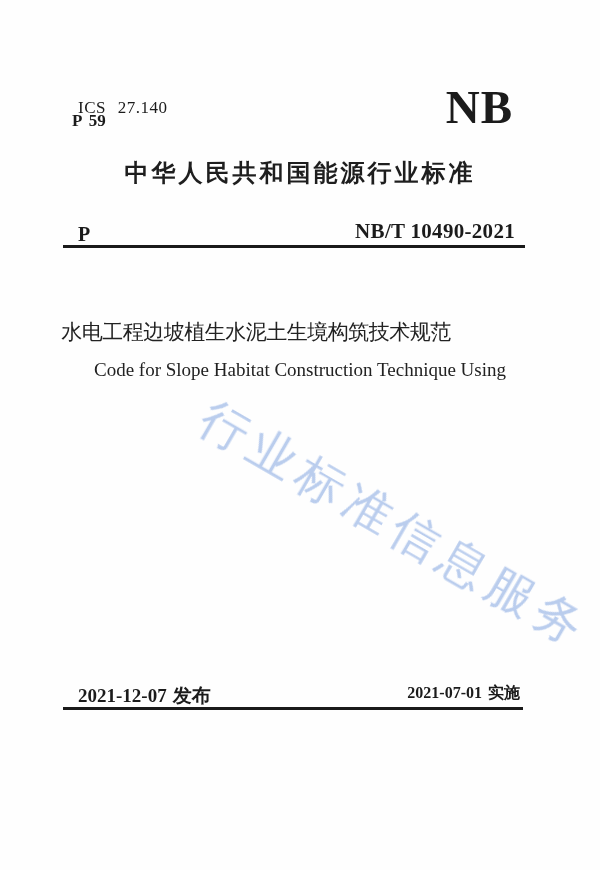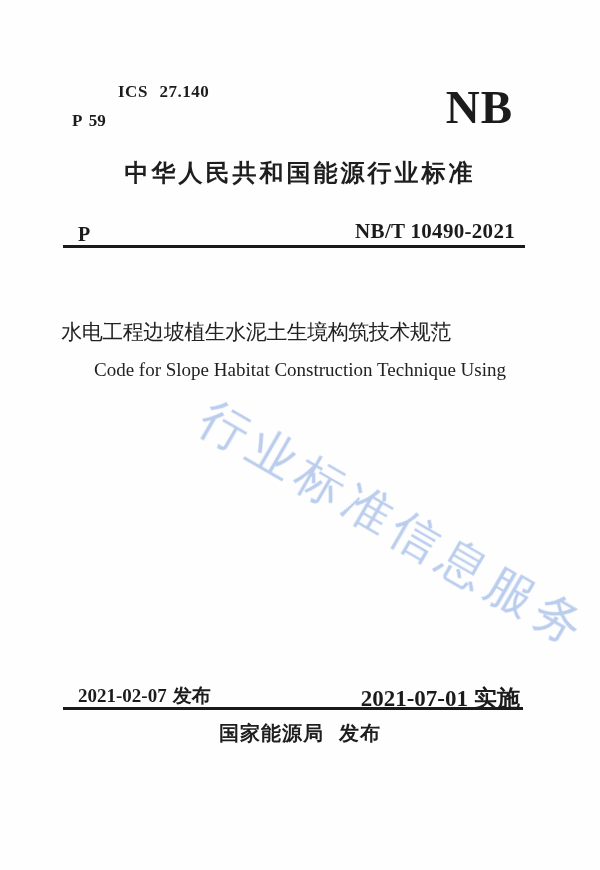--- a/index.html
+++ b/index.html
@@ -13,23 +13,23 @@
     height: 870px;
     background: #fefefe;
     overflow: hidden;
     font-family: "Liberation Serif", serif;
     color: #1b1b1b;
   }
   .abs { position: absolute; }
 
   
   .ics-code {
-    left: 78px; top: 82px;
-    font-size: 17px; font-weight: bold;
-    word-spacing: 7px; letter-spacing: 0.5px; margin-left: 40px;
+    left: 78px; top: 98px;
+    font-size: 17px; font-weight: normal;
+    word-spacing: 7px; letter-spacing: 0.5px;
   }
   .class-code {
     left: 72px; top: 111px;
     font-size: 17px; font-weight: bold;
     word-spacing: 3px;
   }
 
   
   .nb-logo {
     right: 87px; top: 84px;
@@ -97,21 +97,21 @@
   }
   .content-layer { position: absolute; inset: 0; z-index: 1; }
 
   
   .issue-date {
     left: 78px; top: 683px;
     font-size: 19px; font-weight: 600;
   }
   .implement-date {
     right: 80px; top: 683px;
-    font-size: 23px; font-weight: 600;
+    font-size: 16px; font-weight: 600;
   }
   .date-label { margin-left: 6px; }
   .rule-bottom {
     left: 63px; top: 707px;
     width: 460px; height: 3px;
     background: #1a1a1a;
   }
 
   
   .publisher {
@@ -145,27 +145,24 @@
     <div class="abs standard-number">NB/T 10490-2021</div>
 
     <div class="abs rule-top"></div>
 
     <div class="abs title-zh">水电工程边坡植生水泥土生境构筑技术规范</div>
 
     <div class="abs title-en-1">Code for Slope Habitat Construction Technique Using</div>
 
 
     <div class="abs issue-date">
-      <span>2021-02-07</span><span class="date-label">发布</span>
+      <span>2021-12-07</span><span class="date-label">发布</span>
     </div>
 
     <div class="abs implement-date">
       <span>2021-07-01</span><span class="date-label">实施</span>
     </div>
 
     <div class="abs rule-bottom"></div>
 
-    <div class="abs publisher">
-      <span>国家能源局</span><span class="publisher-label">发布</span>
-    </div>
 
   </div>
 </div>
 
 </body></html>

